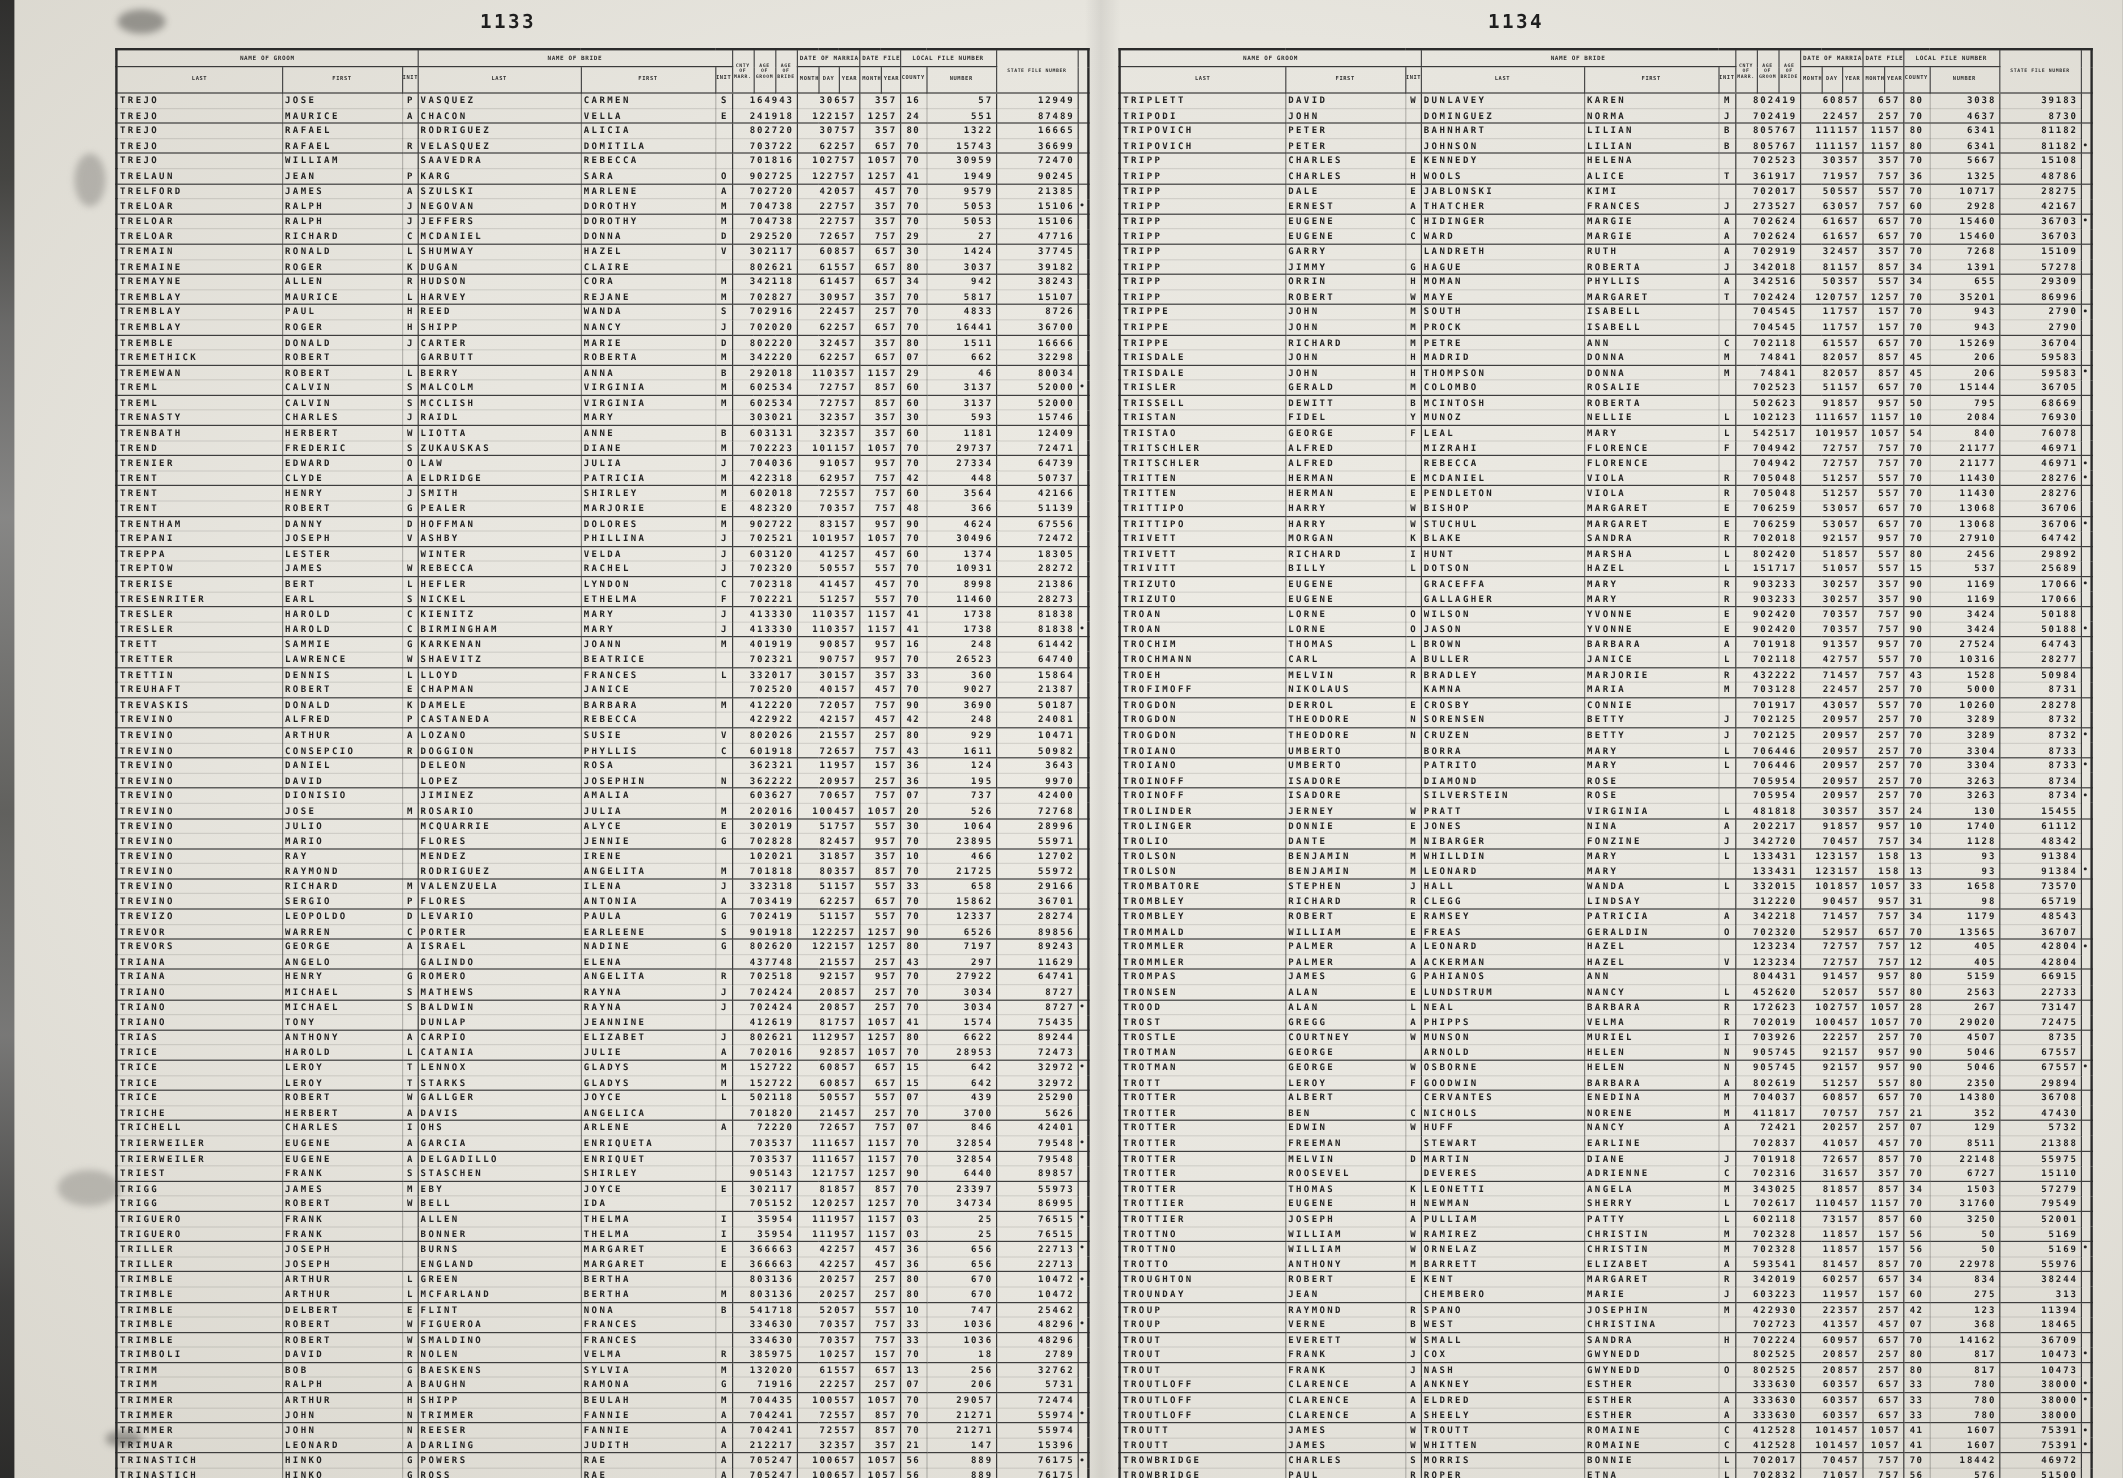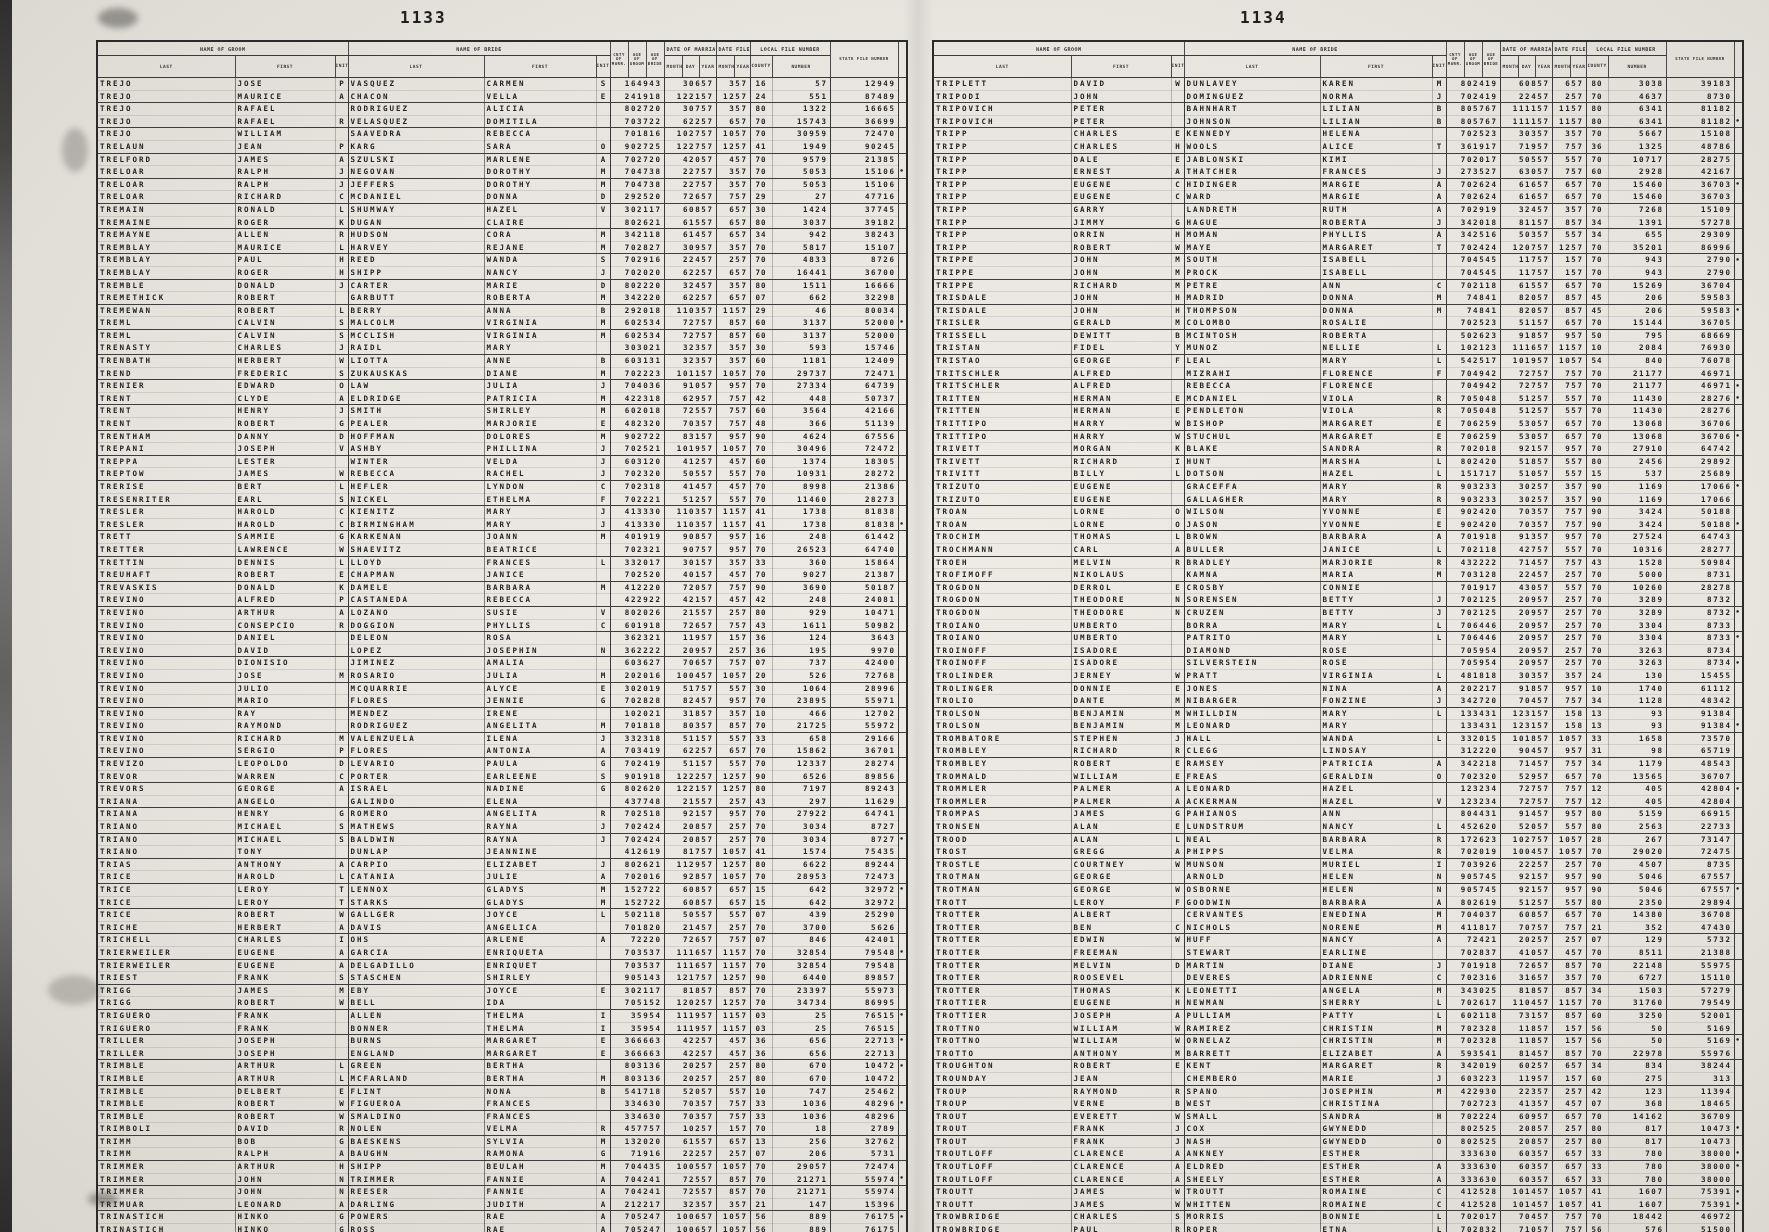--- a/index.html
+++ b/index.html
@@ -1378,21 +1378,21 @@
           <td class="state">48296</td>
           <td class="flag"></td>
         </tr>
         <tr class="pair-end">
           <td class="gl">TRIMBOLI</td>
           <td class="gf">DAVID</td>
           <td class="gi">R</td>
           <td class="bl">NOLEN</td>
           <td class="bf">VELMA</td>
           <td class="bi">R</td>
-          <td class="code" colspan="3">457757</td>
+          <td class="code" colspan="3">385975</td>
           <td class="marr" colspan="3">10257</td>
           <td class="filed" colspan="2">157</td>
           <td class="lc">70</td>
           <td class="ln">18</td>
           <td class="state">2789</td>
           <td class="flag"></td>
         </tr>
         <tr>
           <td class="gl">TRIMM</td>
           <td class="gf">BOB</td>

